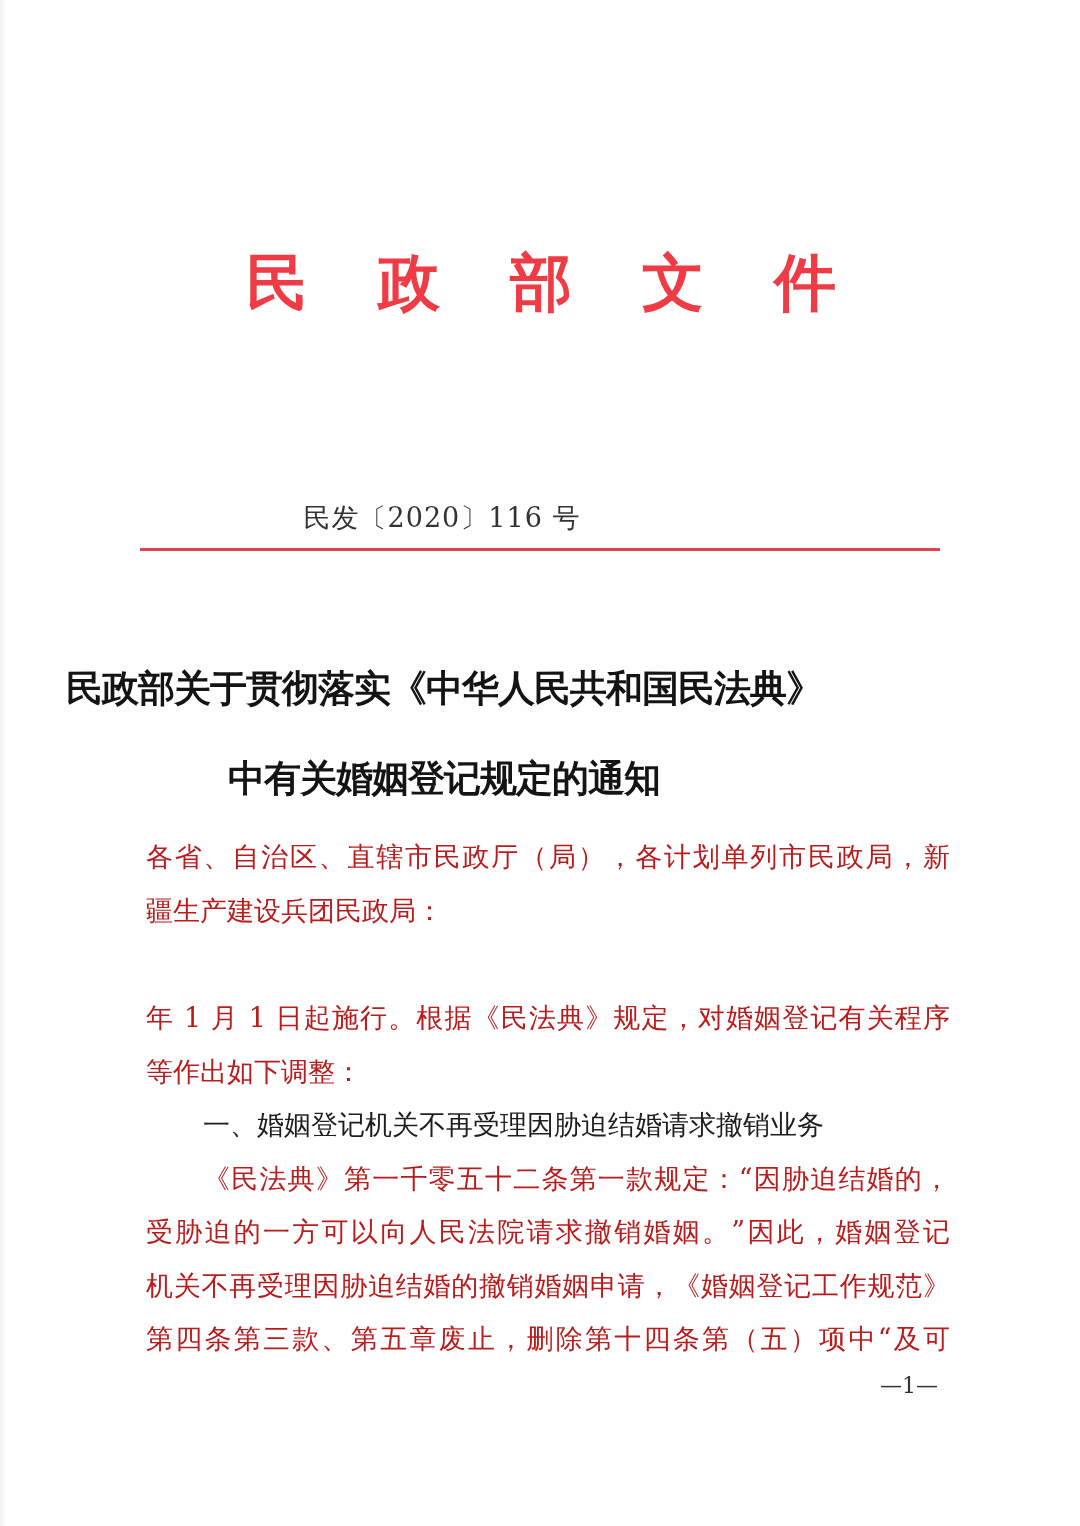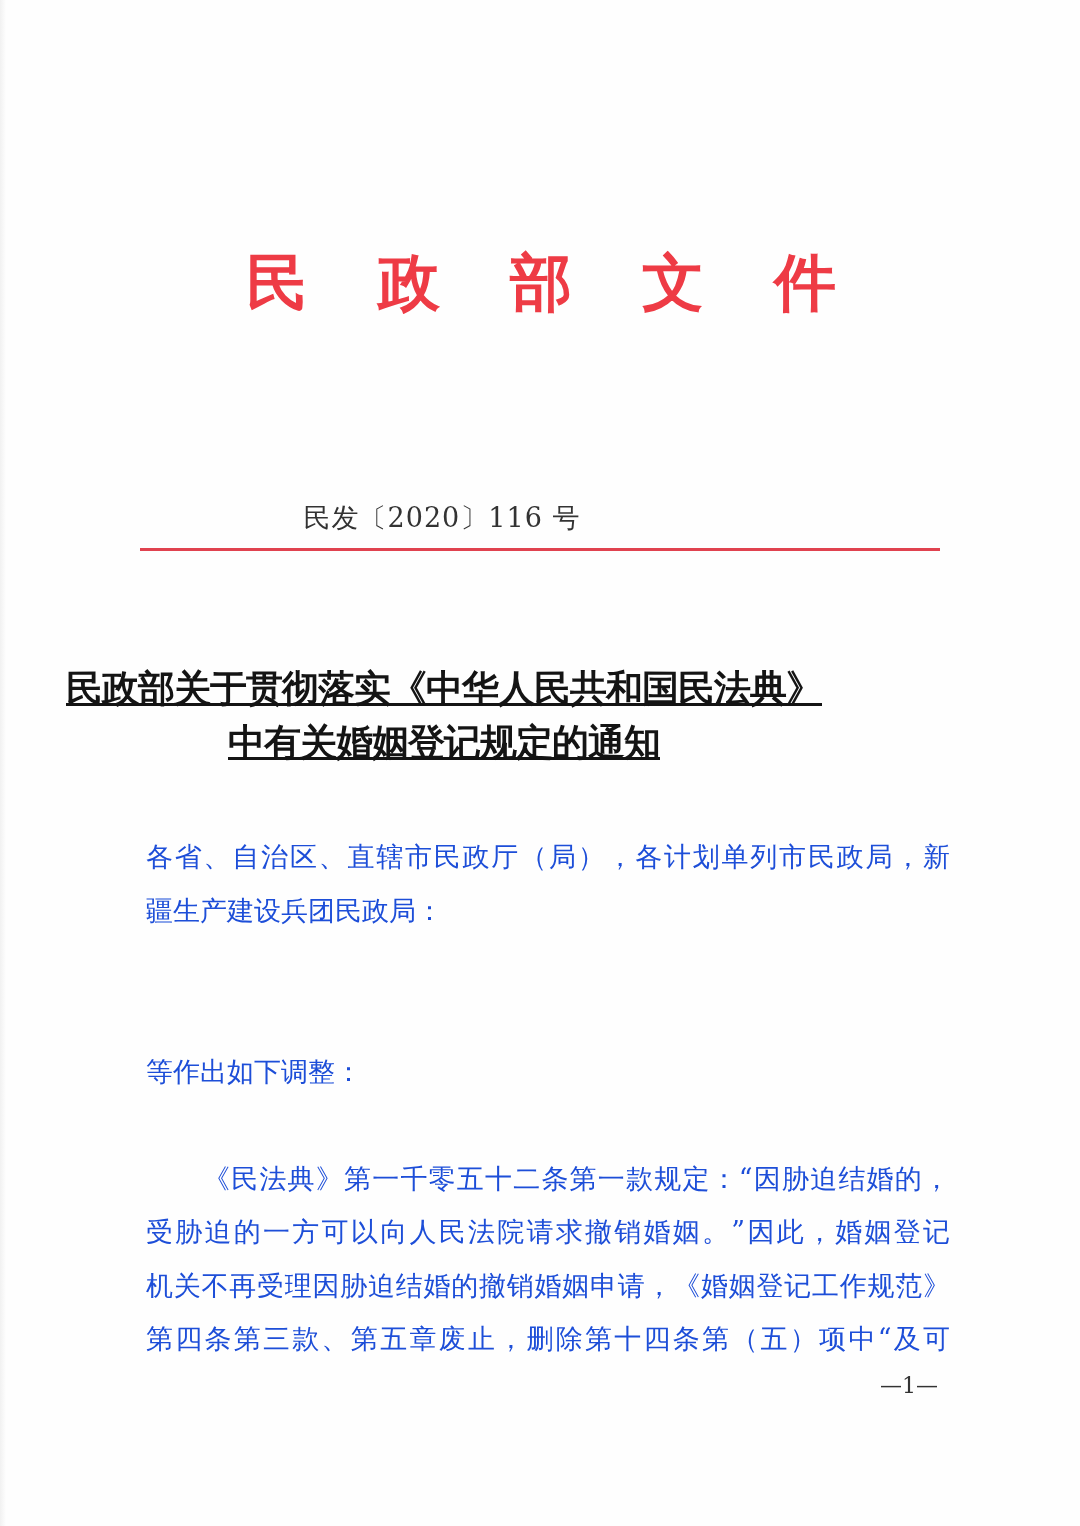--- a/index.html
+++ b/index.html
@@ -68,31 +68,30 @@
       position: absolute;
       left: 0;
       width: 888px;
       text-align: center;
       font-family: "DejaVu Serif", "Liberation Serif", serif;
       font-weight: bold;
       font-size: 37px;
       line-height: 48px;
       color: #141414;
       letter-spacing: -1px;
-      text-decoration: underline;
     }
     .title.l1 { top: 664px; }
-    .title.l2 { top: 718px; text-align: center; }
+    .title.l2 { top: 754px; text-align: center; }
     .body-text {
       position: absolute;
       left: 146px;
       width: 804px;
       font-size: 27px;
       line-height: 53.5px;
-      color: #1d4ed8;
+      color: #b91c1c;
       text-align: justify;
       text-align-last: justify;
       white-space: nowrap;
     }
     .body-text.last { text-align-last: left; }
     .heading {
       position: absolute;
       left: 203px;
       font-family: "DejaVu Sans", "Liberation Sans", sans-serif;
       font-size: 27px;
@@ -126,22 +125,24 @@
   <div class="doc-number">民发〔2020〕116 号</div>
 
   <div class="red-rule"></div>
 
   <div class="title l1">民政部关于贯彻落实《中华人民共和国民法典》</div>
   <div class="title l2">中有关婚姻登记规定的通知</div>
 
   <div class="body-text" style="top:830px">各省、自治区、直辖市民政厅（局），各计划单列市民政局，新</div>
   <div class="body-text last" style="top:884px">疆生产建设兵团民政局：</div>
 
+  <div class="body-text" style="top:991px">年 1 月 1 日起施行。根据《民法典》规定，对婚姻登记有关程序</div>
   <div class="body-text last" style="top:1045px">等作出如下调整：</div>
 
+  <div class="heading" style="top:1098px">一、婚姻登记机关不再受理因胁迫结婚请求撤销业务</div>
 
   <div class="body-text" style="top:1205px">受胁迫的一方可以向人民法院请求撤销婚姻。”因此，婚姻登记</div>
   <div class="body-text" style="top:1152px; left:203px; width:747px">《民法典》第一千零五十二条第一款规定：“因胁迫结婚的，</div>
   <div class="body-text" style="top:1259px">机关不再受理因胁迫结婚的撤销婚姻申请，《婚姻登记工作规范》</div>
   <div class="body-text" style="top:1312px">第四条第三款、第五章废止，删除第十四条第（五）项中“及可</div>
 
   <div class="page-number">—1—</div>
 </div>
 
 </body></html>

